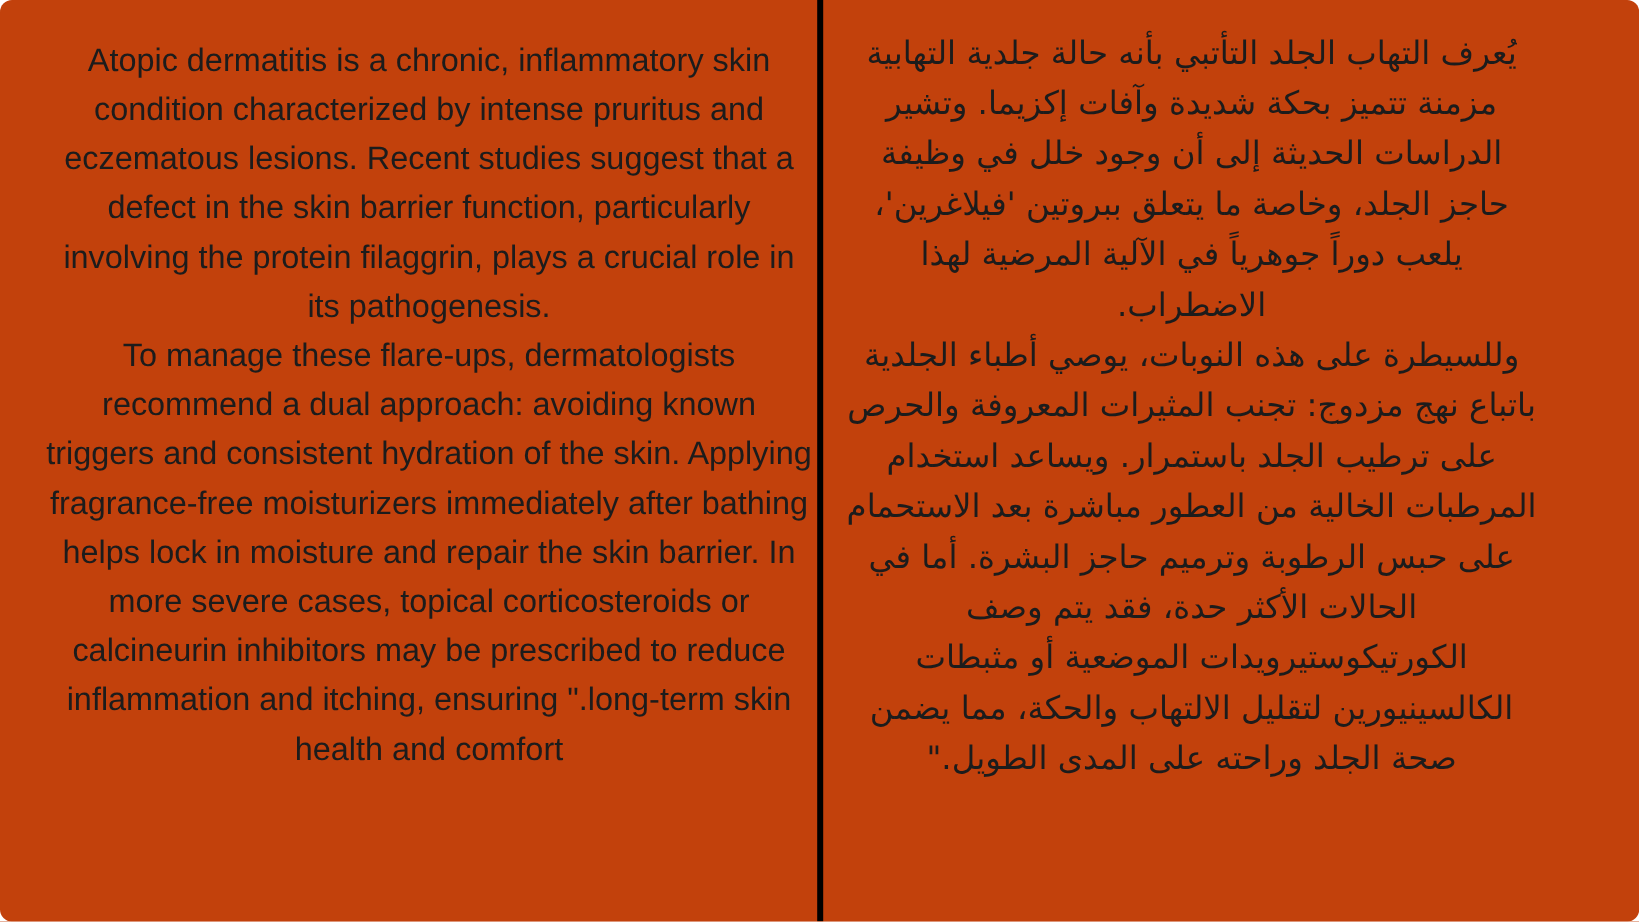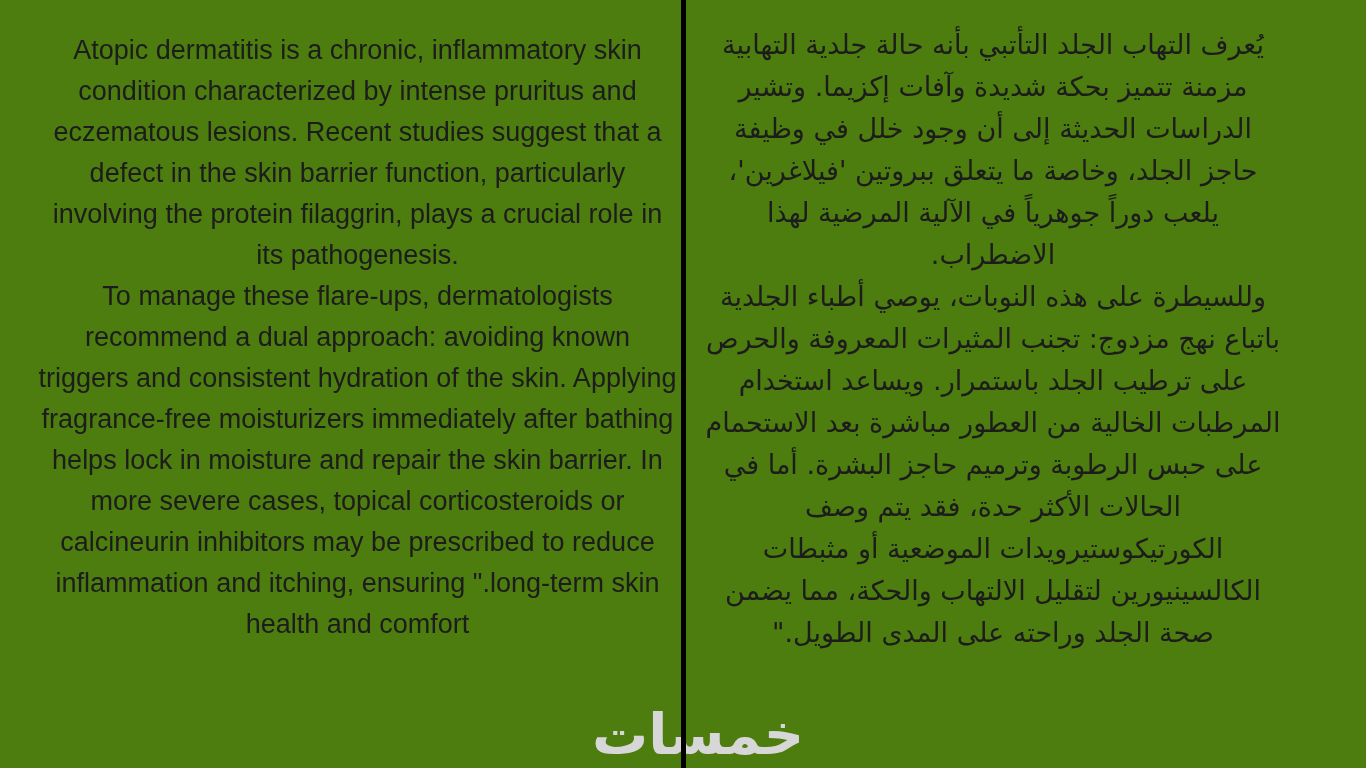--- a/index.html
+++ b/index.html
@@ -5,22 +5,23 @@
     * { box-sizing: border-box; }
     html, body { margin: 0; padding: 0; }
     body {
       font-family: "Liberation Sans", "DejaVu Sans", sans-serif;
       background: #ffffff;
     }
     .page {
       position: relative;
       width: 1366px;
       height: 768px;
-      background: #4d7c0f;
+      background: #c2410c;
       overflow: hidden;
+      border-radius: 10px;
     }
     .divider {
       position: absolute;
       left: 681px;
       top: 0;
       width: 5px;
       height: 768px;
       background: #000000;
       z-index: 3;
     }
@@ -75,15 +76,14 @@
     <p>To manage these flare-ups, dermatologists recommend a dual approach: avoiding known triggers and consistent hydration of the skin. Applying fragrance-free moisturizers immediately after bathing helps lock in moisture and repair the skin barrier. In more severe cases, topical corticosteroids or calcineurin inhibitors may be prescribed to reduce inflammation and itching, ensuring ".long-term skin health and comfort</p>
   </div>
 
   <div class="divider"></div>
 
   <div class="col col-ar" lang="ar" dir="rtl">
     <p>يُعرف التهاب الجلد التأتبي بأنه حالة جلدية التهابية مزمنة تتميز بحكة شديدة وآفات إكزيما. وتشير الدراسات الحديثة إلى أن وجود خلل في وظيفة حاجز الجلد، وخاصة ما يتعلق ببروتين 'فيلاغرين'، يلعب دوراً جوهرياً في الآلية المرضية لهذا الاضطراب.</p>
     <p>وللسيطرة على هذه النوبات، يوصي أطباء الجلدية باتباع نهج مزدوج: تجنب المثيرات المعروفة والحرص على ترطيب الجلد باستمرار. ويساعد استخدام المرطبات الخالية من العطور مباشرة بعد الاستحمام على حبس الرطوبة وترميم حاجز البشرة. أما في الحالات الأكثر حدة، فقد يتم وصف الكورتيكوستيرويدات الموضعية أو مثبطات الكالسينيورين لتقليل الالتهاب والحكة، مما يضمن صحة الجلد وراحته على المدى الطويل."</p>
   </div>
 
-  <div class="watermark">خمسات</div>
 
 </div>
 
 </body></html>

